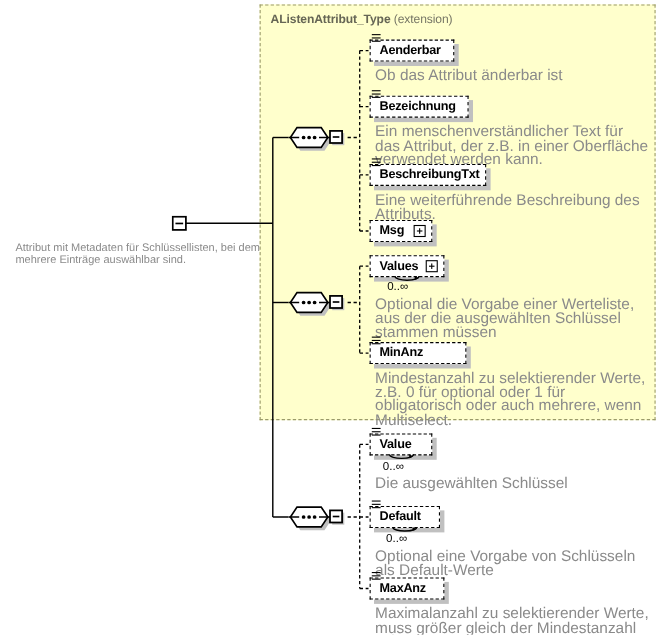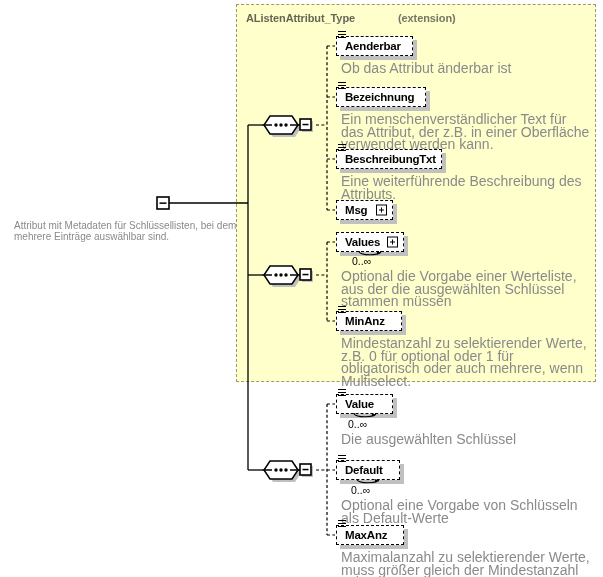--- a/index.html
+++ b/index.html
@@ -43,23 +43,22 @@
     position: absolute;
     left: 246px;
     top: 12px;
     font-size: 11px;
     font-weight: bold;
     color: #666655;
     white-space: nowrap;
     letter-spacing: -0.1px;
   }
   .ext-title .ext-sub {
-    font-weight: bold;
+    font-weight: normal;
     color: #777766;
-    margin-left: 40px;
   }
 
   
   .root-node {
     position: absolute;
     left: 6px;
     top: 192px;
     width: 157px;
     height: 22px;
     box-sizing: border-box;
@@ -351,21 +350,21 @@
     <div class="txt">Values</div>
     <div class="plus-box"></div>
     <svg class="loop" viewBox="0 0 26 8">
       <path d="M2,1 C2,6 24,6 24,1" fill="none" stroke="#000" stroke-width="1.2"></path>
       <path d="M24,1 L20.5,2.6 L24,4.6 Z" fill="#000" transform="rotate(180 22 2.8)"></path>
     </svg>
   </div>
   <div class="card" style="left:352px;top:255px;">0..∞</div>
   <div class="desc" style="left:341px;top:270px;width:250px;">Optional die Vorgabe einer Werteliste, aus der die ausgewählten Schlüssel stammen müssen</div>
 
-  <div class="el" style="left:336px;top:311px;width:66px;height:20px;">
+  <div class="el" style="left:336px;top:311px;width:88px;height:20px;">
     <div class="shadow"></div>
     <div class="frame"></div>
     <div class="attr-glyph">
         <i></i>
         <i></i>
         <i></i>
       </div>
     <div class="txt">MinAnz</div>
   </div>
   <div class="desc" style="left:341px;top:337px;width:252px;">Mindestanzahl zu selektierender Werte, z.B. 0 für optional oder 1 für obligatorisch oder auch mehrere, wenn Multiselect.</div>

